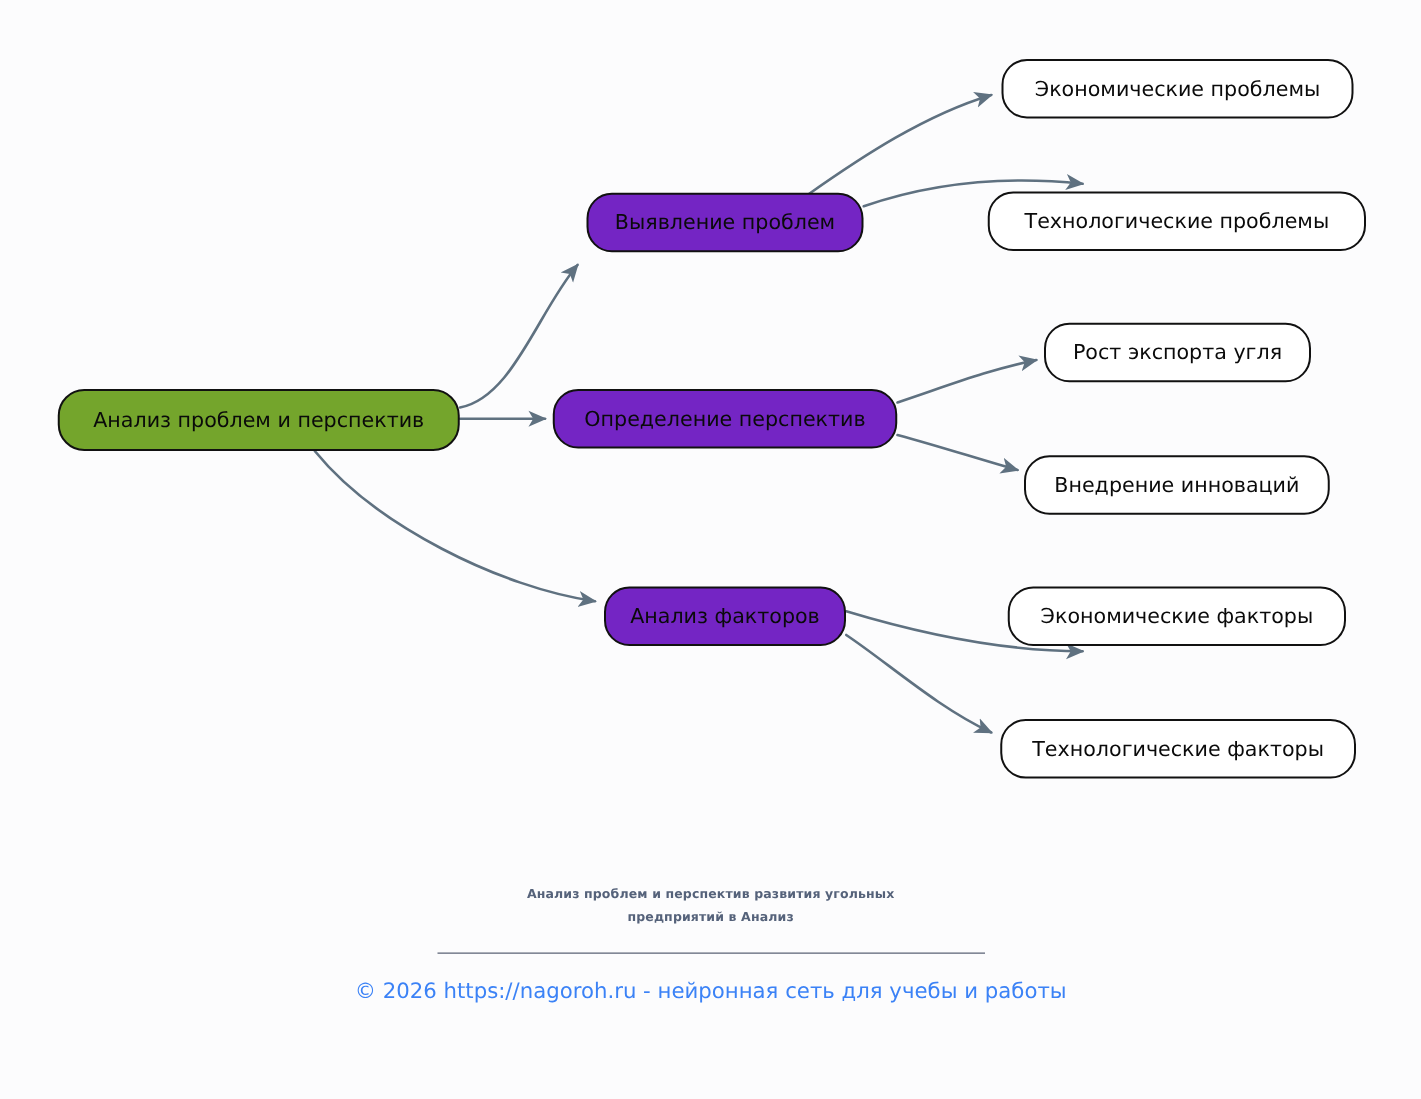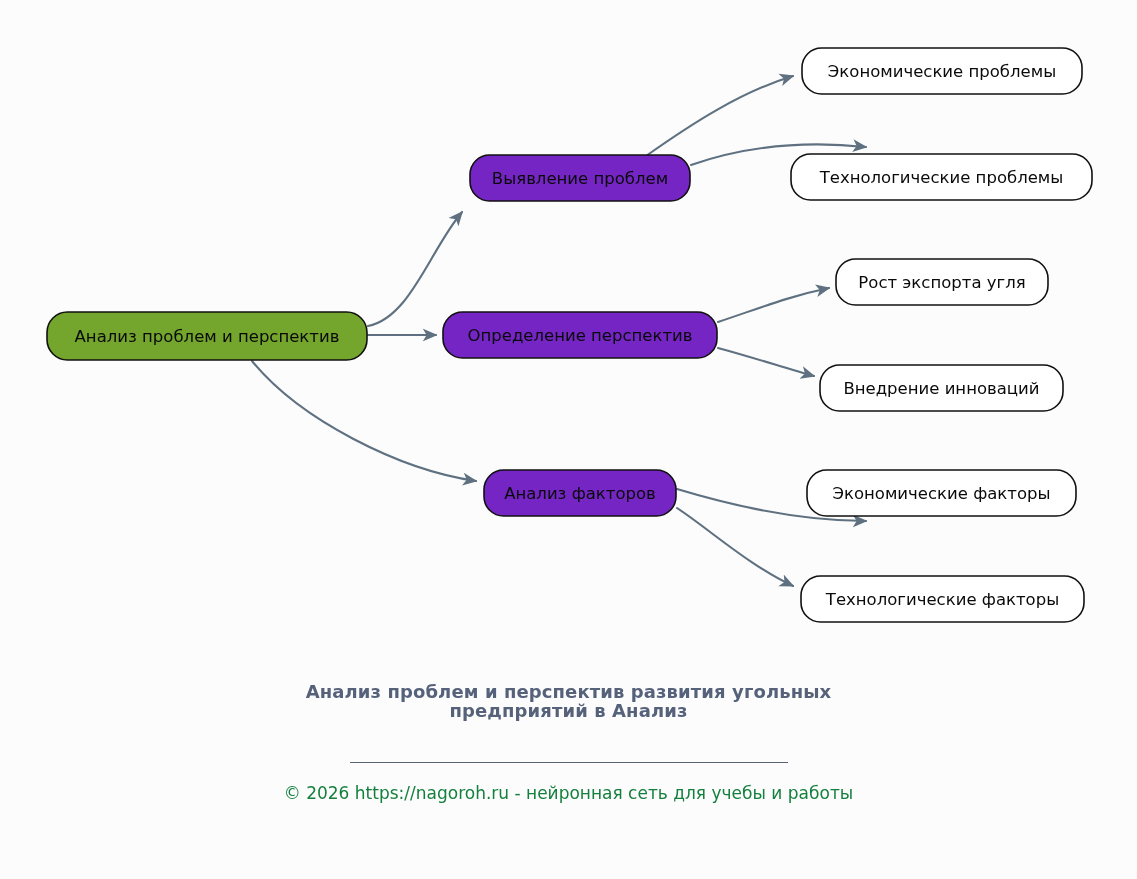--- a/index.html
+++ b/index.html
@@ -43,43 +43,43 @@
     stroke-width: 2.1;
     stroke-linecap: round;
   }
   .footer {
     position: absolute;
     left: 0;
     width: 1137px;
     text-align: center;
   }
   #footer-title {
-    top: 682px;
+    top: 706px;
     font-family: "DejaVu Sans", sans-serif;
-    font-size: 18px;
+    font-size: 10px;
     font-weight: bold;
     color: #55627a;
     line-height: 19px;
     letter-spacing: 0.1px;
   }
   #footer-divider-wrap {
     top: 752px;
   }
   #footer-divider {
     display: inline-block;
     width: 438px;
     height: 0;
     border-top: 1.6px solid #5a6275;
     vertical-align: middle;
   }
   #footer-copy {
     top: 781px;
     font-family: "DejaVu Sans", sans-serif;
     font-size: 17px;
-    color: #15803d;
+    color: #3b82f6;
     line-height: 24px;
   }
 </style>
 </head>
 <body>
 
 <div id="stage">
 
   <svg id="mindmap-svg" viewBox="0 0 1137 879">
     <defs>

